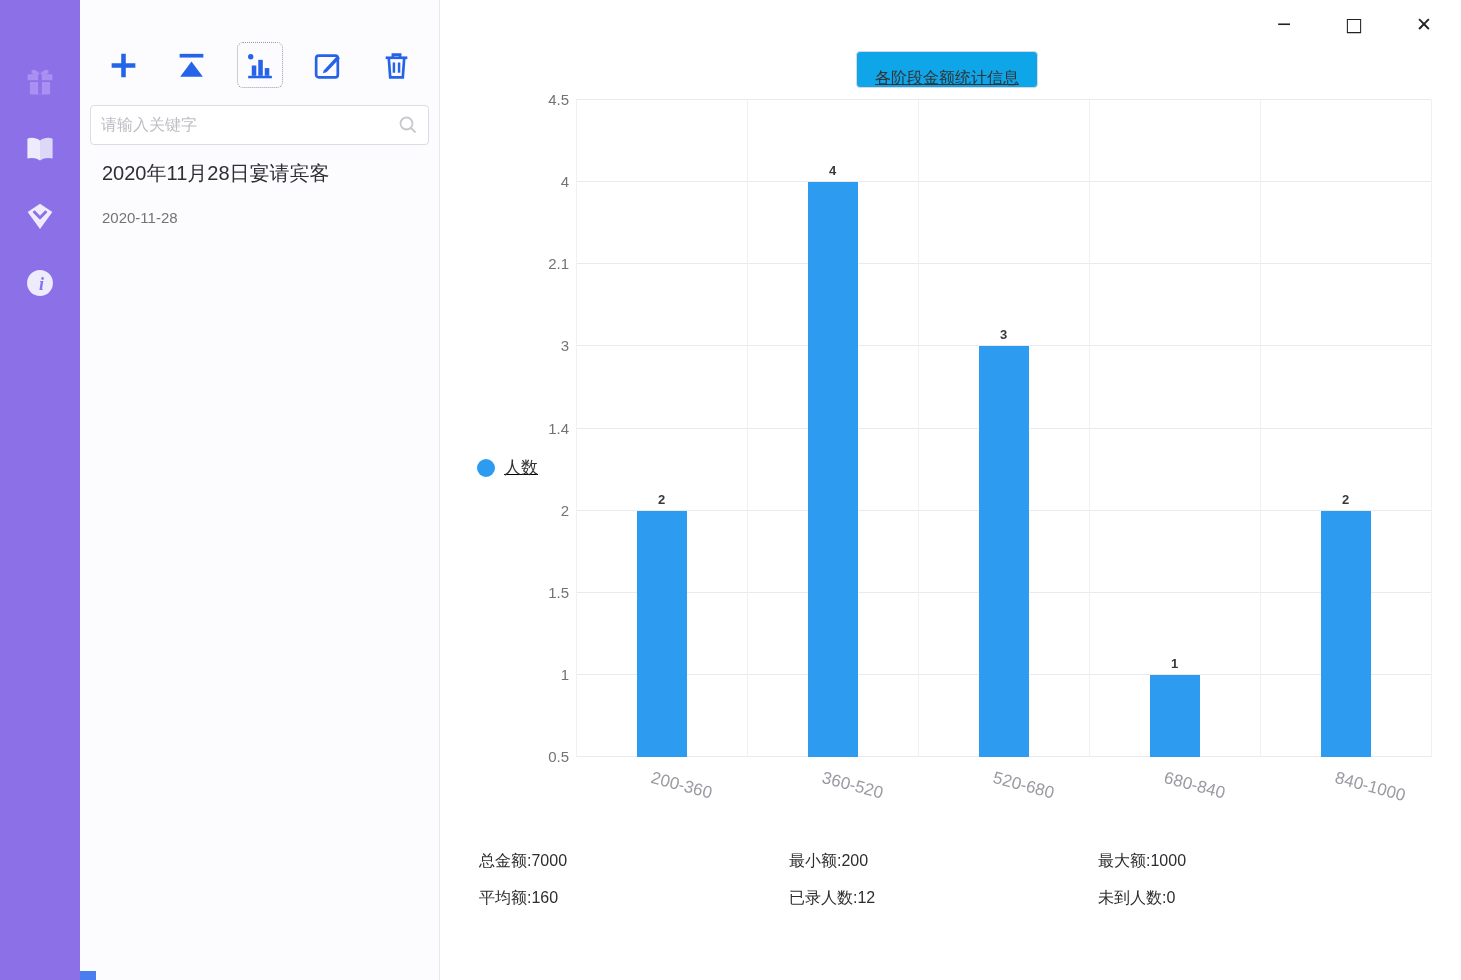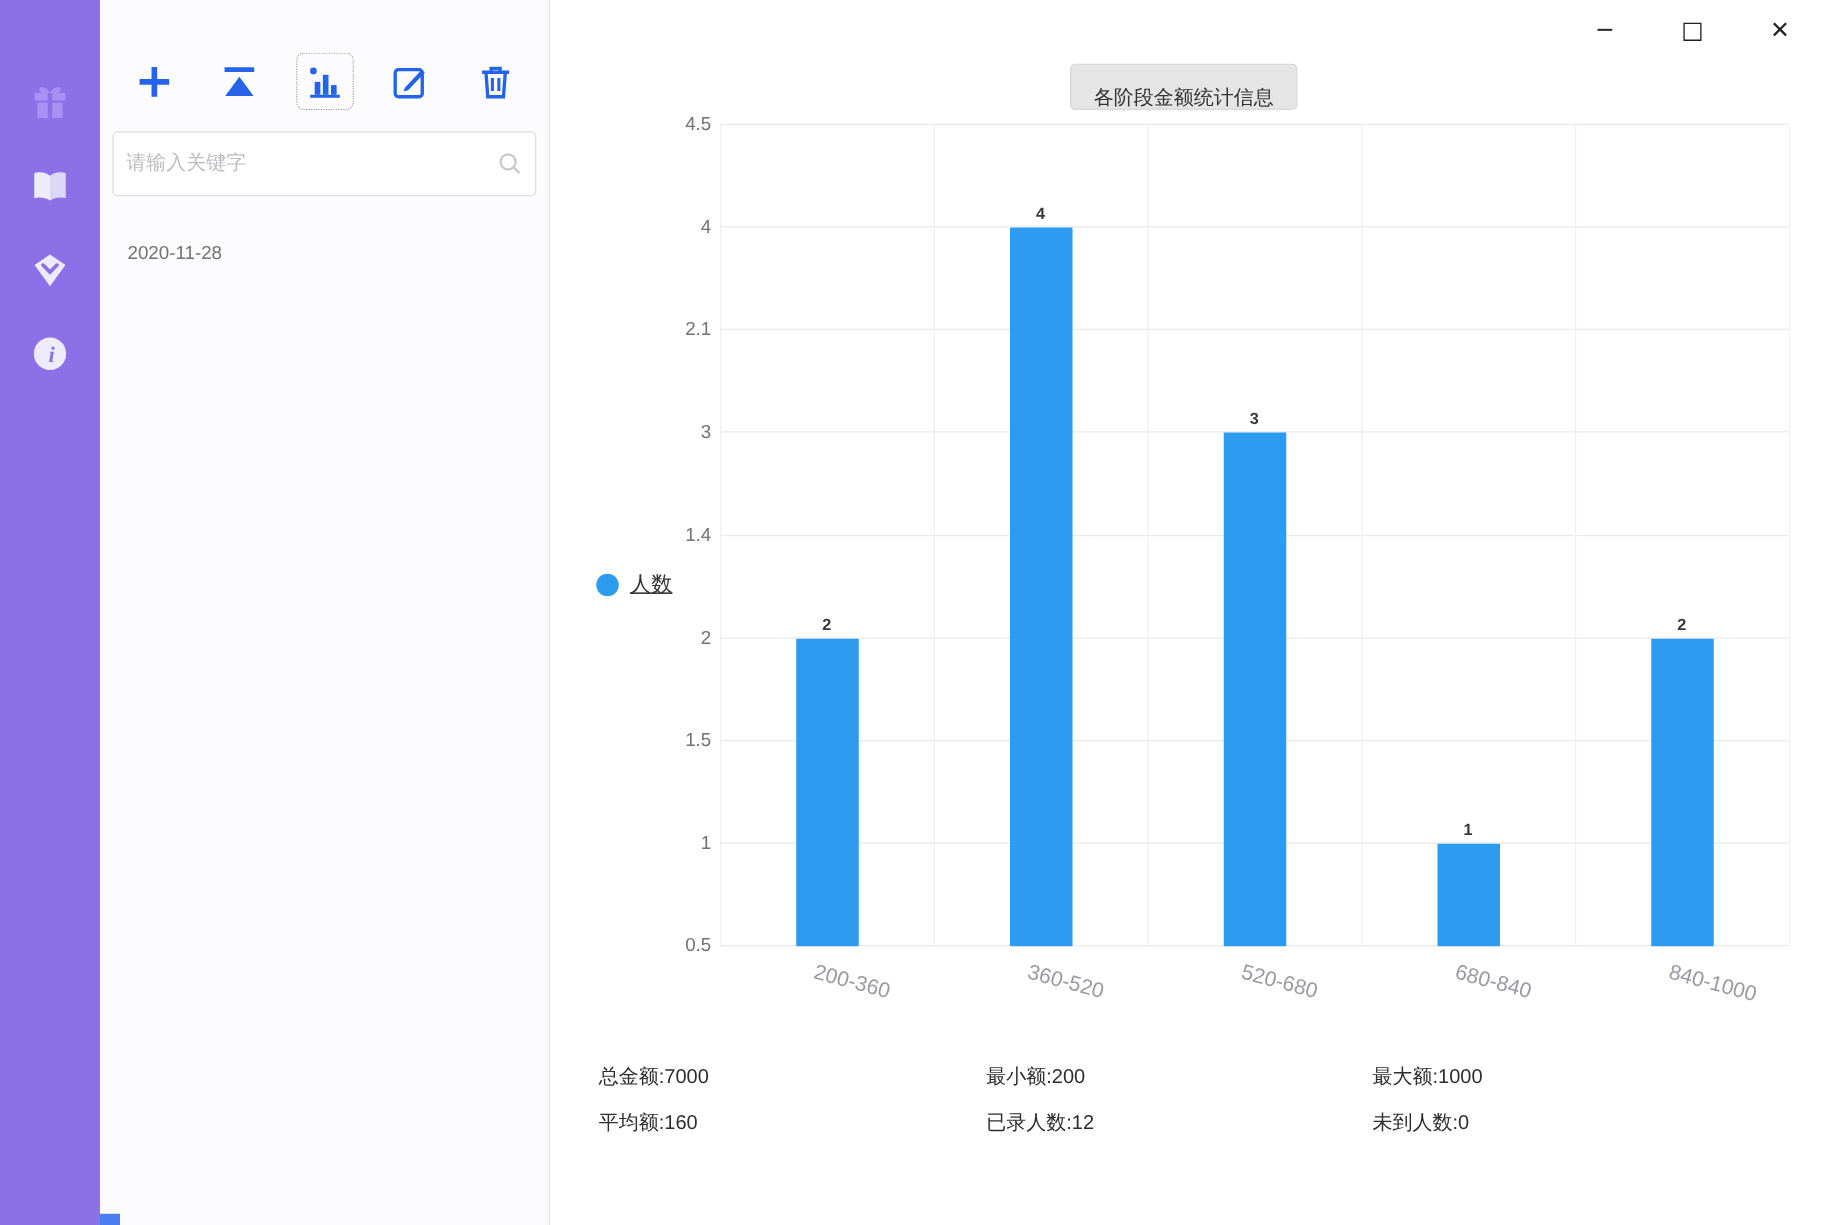--- a/index.html
+++ b/index.html
@@ -19,37 +19,37 @@
   .nav-item{width:40px;height:40px;display:flex;align-items:center;justify-content:center;cursor:pointer;background:none;border:none;}
   .nav-item svg{width:36px;height:36px;}
 
   
   .panel{position:absolute;left:80px;top:0;width:360px;height:980px;background:#FCFCFE;border-right:1px solid #E7E7EC;}
   .toolbar{display:flex;align-items:center;justify-content:space-between;padding:42px 20px 0 20px;}
   .tool-btn{background:none;border:none;width:46px;height:46px;display:flex;align-items:center;justify-content:center;
     color:var(--accent-blue);cursor:pointer;border-radius:6px;}
   .tool-btn svg{width:33px;height:33px;}
   .tool-btn.active{border:1px dotted #9a9aa2;}
-  .search{margin:17px 10px 0 10px;height:52px;border:1px solid #DCDCE2;border-radius:4px;background:#fff;
+  .search{margin:17px 10px 0 10px;height:40px;border:1px solid #DCDCE2;border-radius:4px;background:#fff;
     display:flex;align-items:center;padding:0 10px;}
   .search input{flex:1;border:none;outline:none;font-size:16px;color:#333;background:transparent;font-family:inherit;}
   .search input::placeholder{color:#BDBDC4;}
   .search svg{width:20px;height:20px;flex:none;}
   .list-item{padding:15px 22px 14px 22px;cursor:pointer;}
   .list-item .title{font-size:20px;color:#2e2e33;}
   .list-item .date{font-size:15px;color:#737373;margin-top:22px;}
   .corner-chip{position:absolute;left:0;bottom:0;width:16px;height:9px;background:#4a7df0;}
 
   
   .main{position:absolute;left:441px;top:0;width:1020px;height:980px;background:#fff;}
   .win-controls{position:absolute;top:8px;right:23px;display:flex;gap:42px;}
   .win-btn{width:28px;height:32px;background:none;border:none;font-size:19px;color:#222;cursor:pointer;
     display:flex;align-items:center;justify-content:center;font-family:"DejaVu Sans",sans-serif;}
-  .header-btn{position:absolute;left:415px;top:51px;height:37px;padding:16px 18px;background:#e5e5e5;
-    border:1px solid #D8D8DE;border-radius:4px;font-size:16px;color:#333;cursor:pointer;font-family:inherit;}
+  .header-btn{position:absolute;left:415px;top:51px;height:37px;padding:16px 18px;background:#0ea5e9;
+    border:1px solid #D8D8DE;border-radius:4px;font-size:16px;color:#333;cursor:pointer;font-family:inherit;text-decoration:underline;}
 
   .legend{position:absolute;left:36px;top:456px;display:flex;align-items:center;gap:9px;cursor:pointer;text-decoration:underline;}
   .legend .dot{width:18px;height:18px;border-radius:50%;background:var(--bar-blue);}
   .legend .lab{font-size:17px;color:#333;}
 
   .y-axis{position:absolute;left:0;top:100px;width:128px;height:657px;}
   .y-tick{position:absolute;right:0;font-size:15px;color:#737373;height:18px;line-height:18px;transform:translateY(9px);}
   .plot{position:absolute;left:135px;top:100px;width:855px;height:657px;}
   .gridline-h{position:absolute;left:0;right:0;height:1px;background:#E9E9EF;}
   .gridline-v{position:absolute;top:0;bottom:0;width:1px;background:#EFEFF4;}
@@ -136,20 +136,21 @@
 
     <div class="search">
       <input type="text" placeholder="请输入关键字" style="">
       <svg viewBox="0 0 20 20" fill="none">
         <circle cx="8.5" cy="8.5" r="6" stroke="#C8C8CE" stroke-width="1.8"></circle>
         <path d="M13 13l4.5 4.5" stroke="#C8C8CE" stroke-width="1.8"></path>
       </svg>
     </div>
 
     <div class="list-item">
+      <div class="title">2020年11月28日宴请宾客</div>
       <div class="date">2020-11-28</div>
     </div>
 
     <div class="corner-chip"></div>
   </aside>
 
   <main class="main">
     <div class="win-controls">
       <button class="win-btn">─</button>
       <button class="win-btn">□</button>

